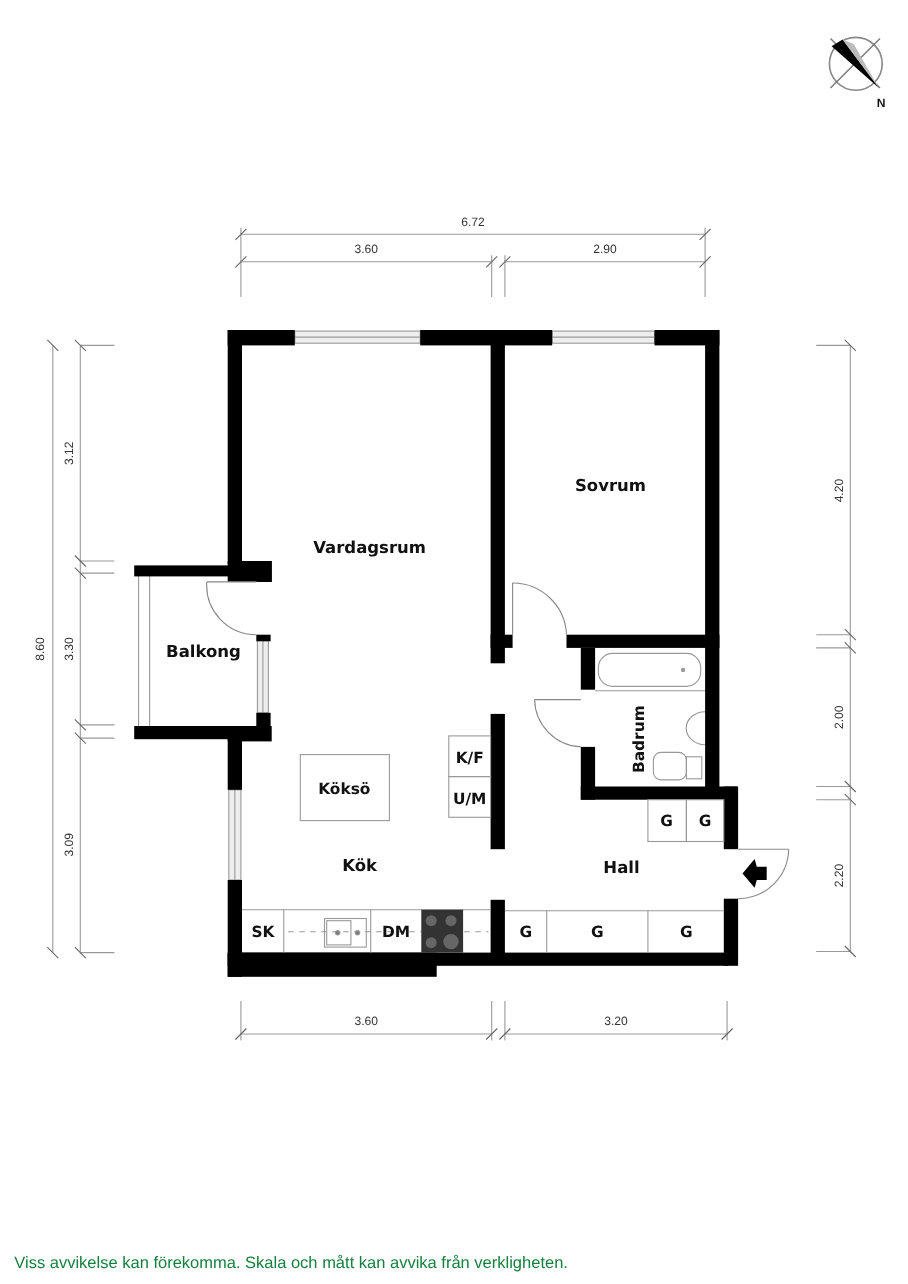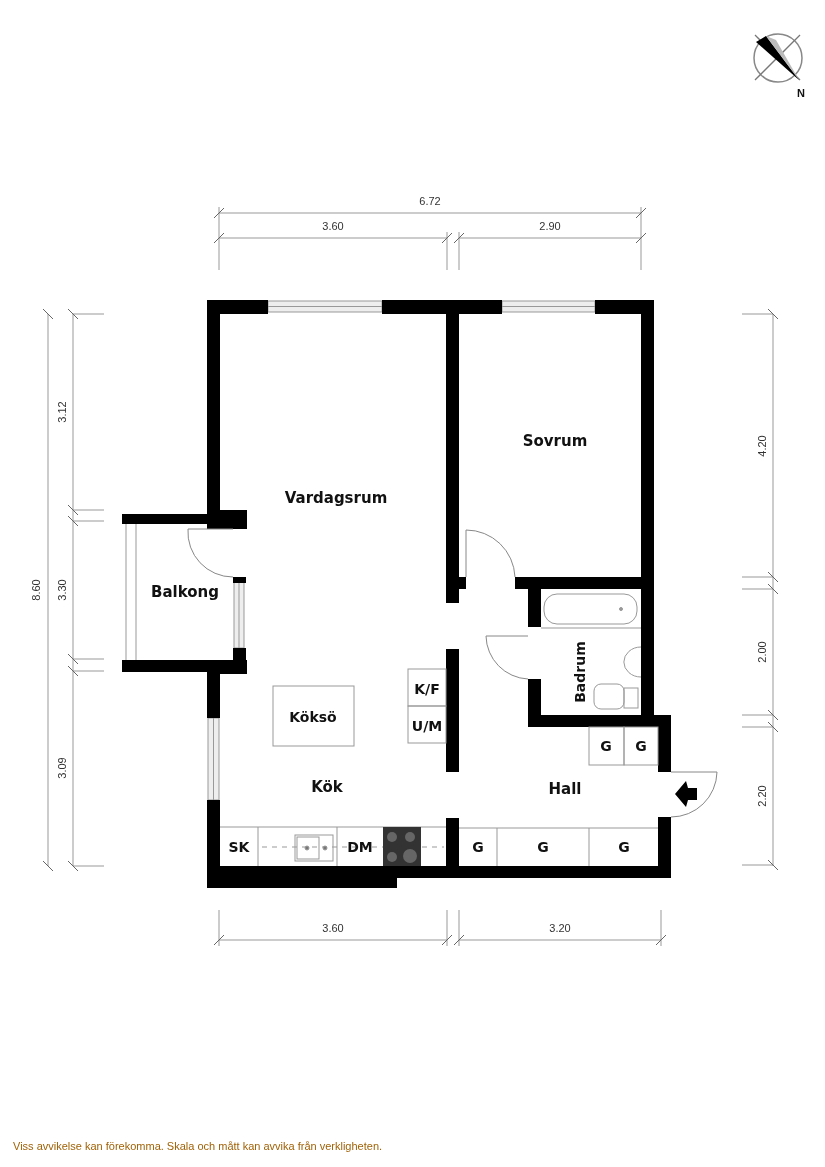--- a/index.html
+++ b/index.html
@@ -1,21 +1,21 @@
 <!DOCTYPE html>
 <html><head>
 <meta charset="utf-8">
 <style>
   html, body { margin: 0; padding: 0; background: #ffffff; }
   body { width: 825px; height: 1167px; position: relative; overflow: hidden; font-family: "DejaVu Sans", sans-serif; }
   svg { position: absolute; left: 0; top: 0; }
   .dim-text { font-family: "Liberation Sans", sans-serif; font-size: 11px; fill: #333; }
   .room-label { font-family: "DejaVu Sans", sans-serif; font-size: 15px; font-weight: bold; fill: #111; }
   .fixture-label { font-family: "DejaVu Sans", sans-serif; font-size: 14px; font-weight: bold; fill: #111; }
-  .disclaimer { position: absolute; left: 13px; top: 1140px; font-family: "Liberation Sans", sans-serif; font-size: 11px; color: #a16207; }
+  .disclaimer { position: absolute; left: 13px; top: 1140px; font-family: "Liberation Sans", sans-serif; font-size: 15px; color: #15803d; }
 </style>
 </head>
 <body>
 
 <svg width="825" height="1167" viewBox="0 0 825 1167">
 
   <g>
     <circle cx="778" cy="58" r="24" fill="none" stroke="#888" stroke-width="1.5"></circle>
     <line x1="755" y1="35" x2="800" y2="80" stroke="#777" stroke-width="1.3"></line>
     <line x1="800" y1="35" x2="755" y2="80" stroke="#777" stroke-width="1.3"></line>

